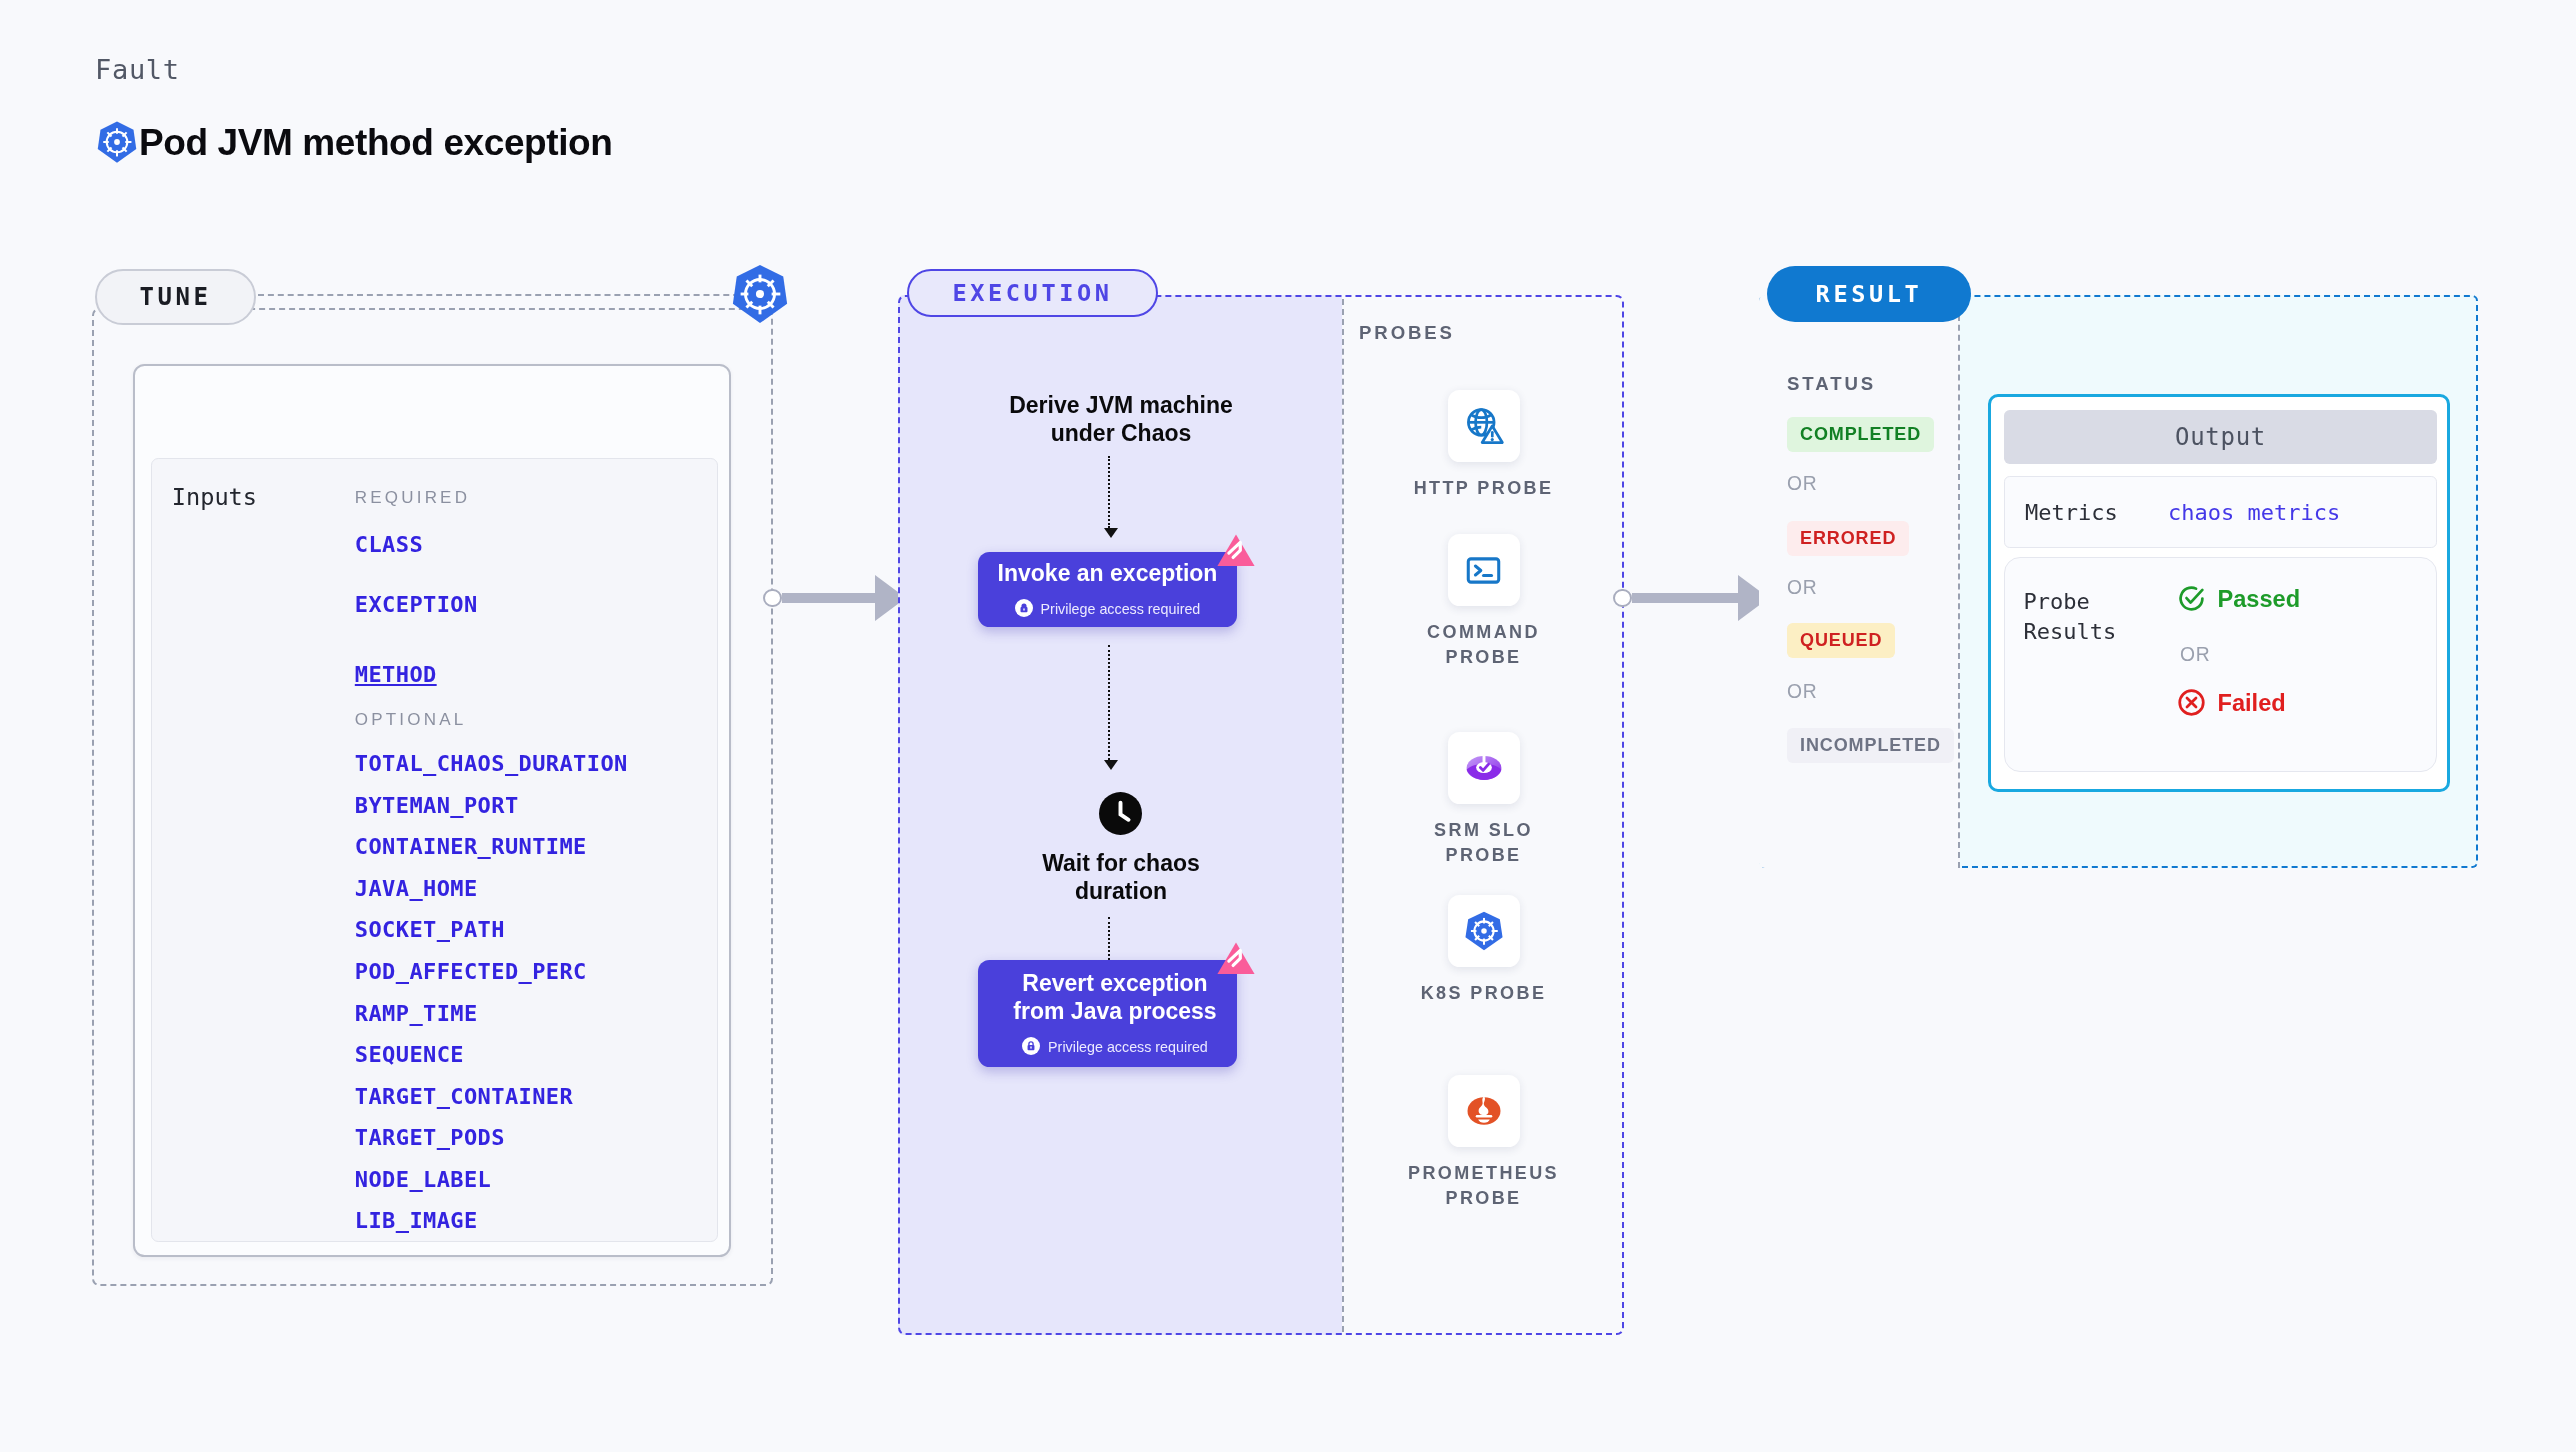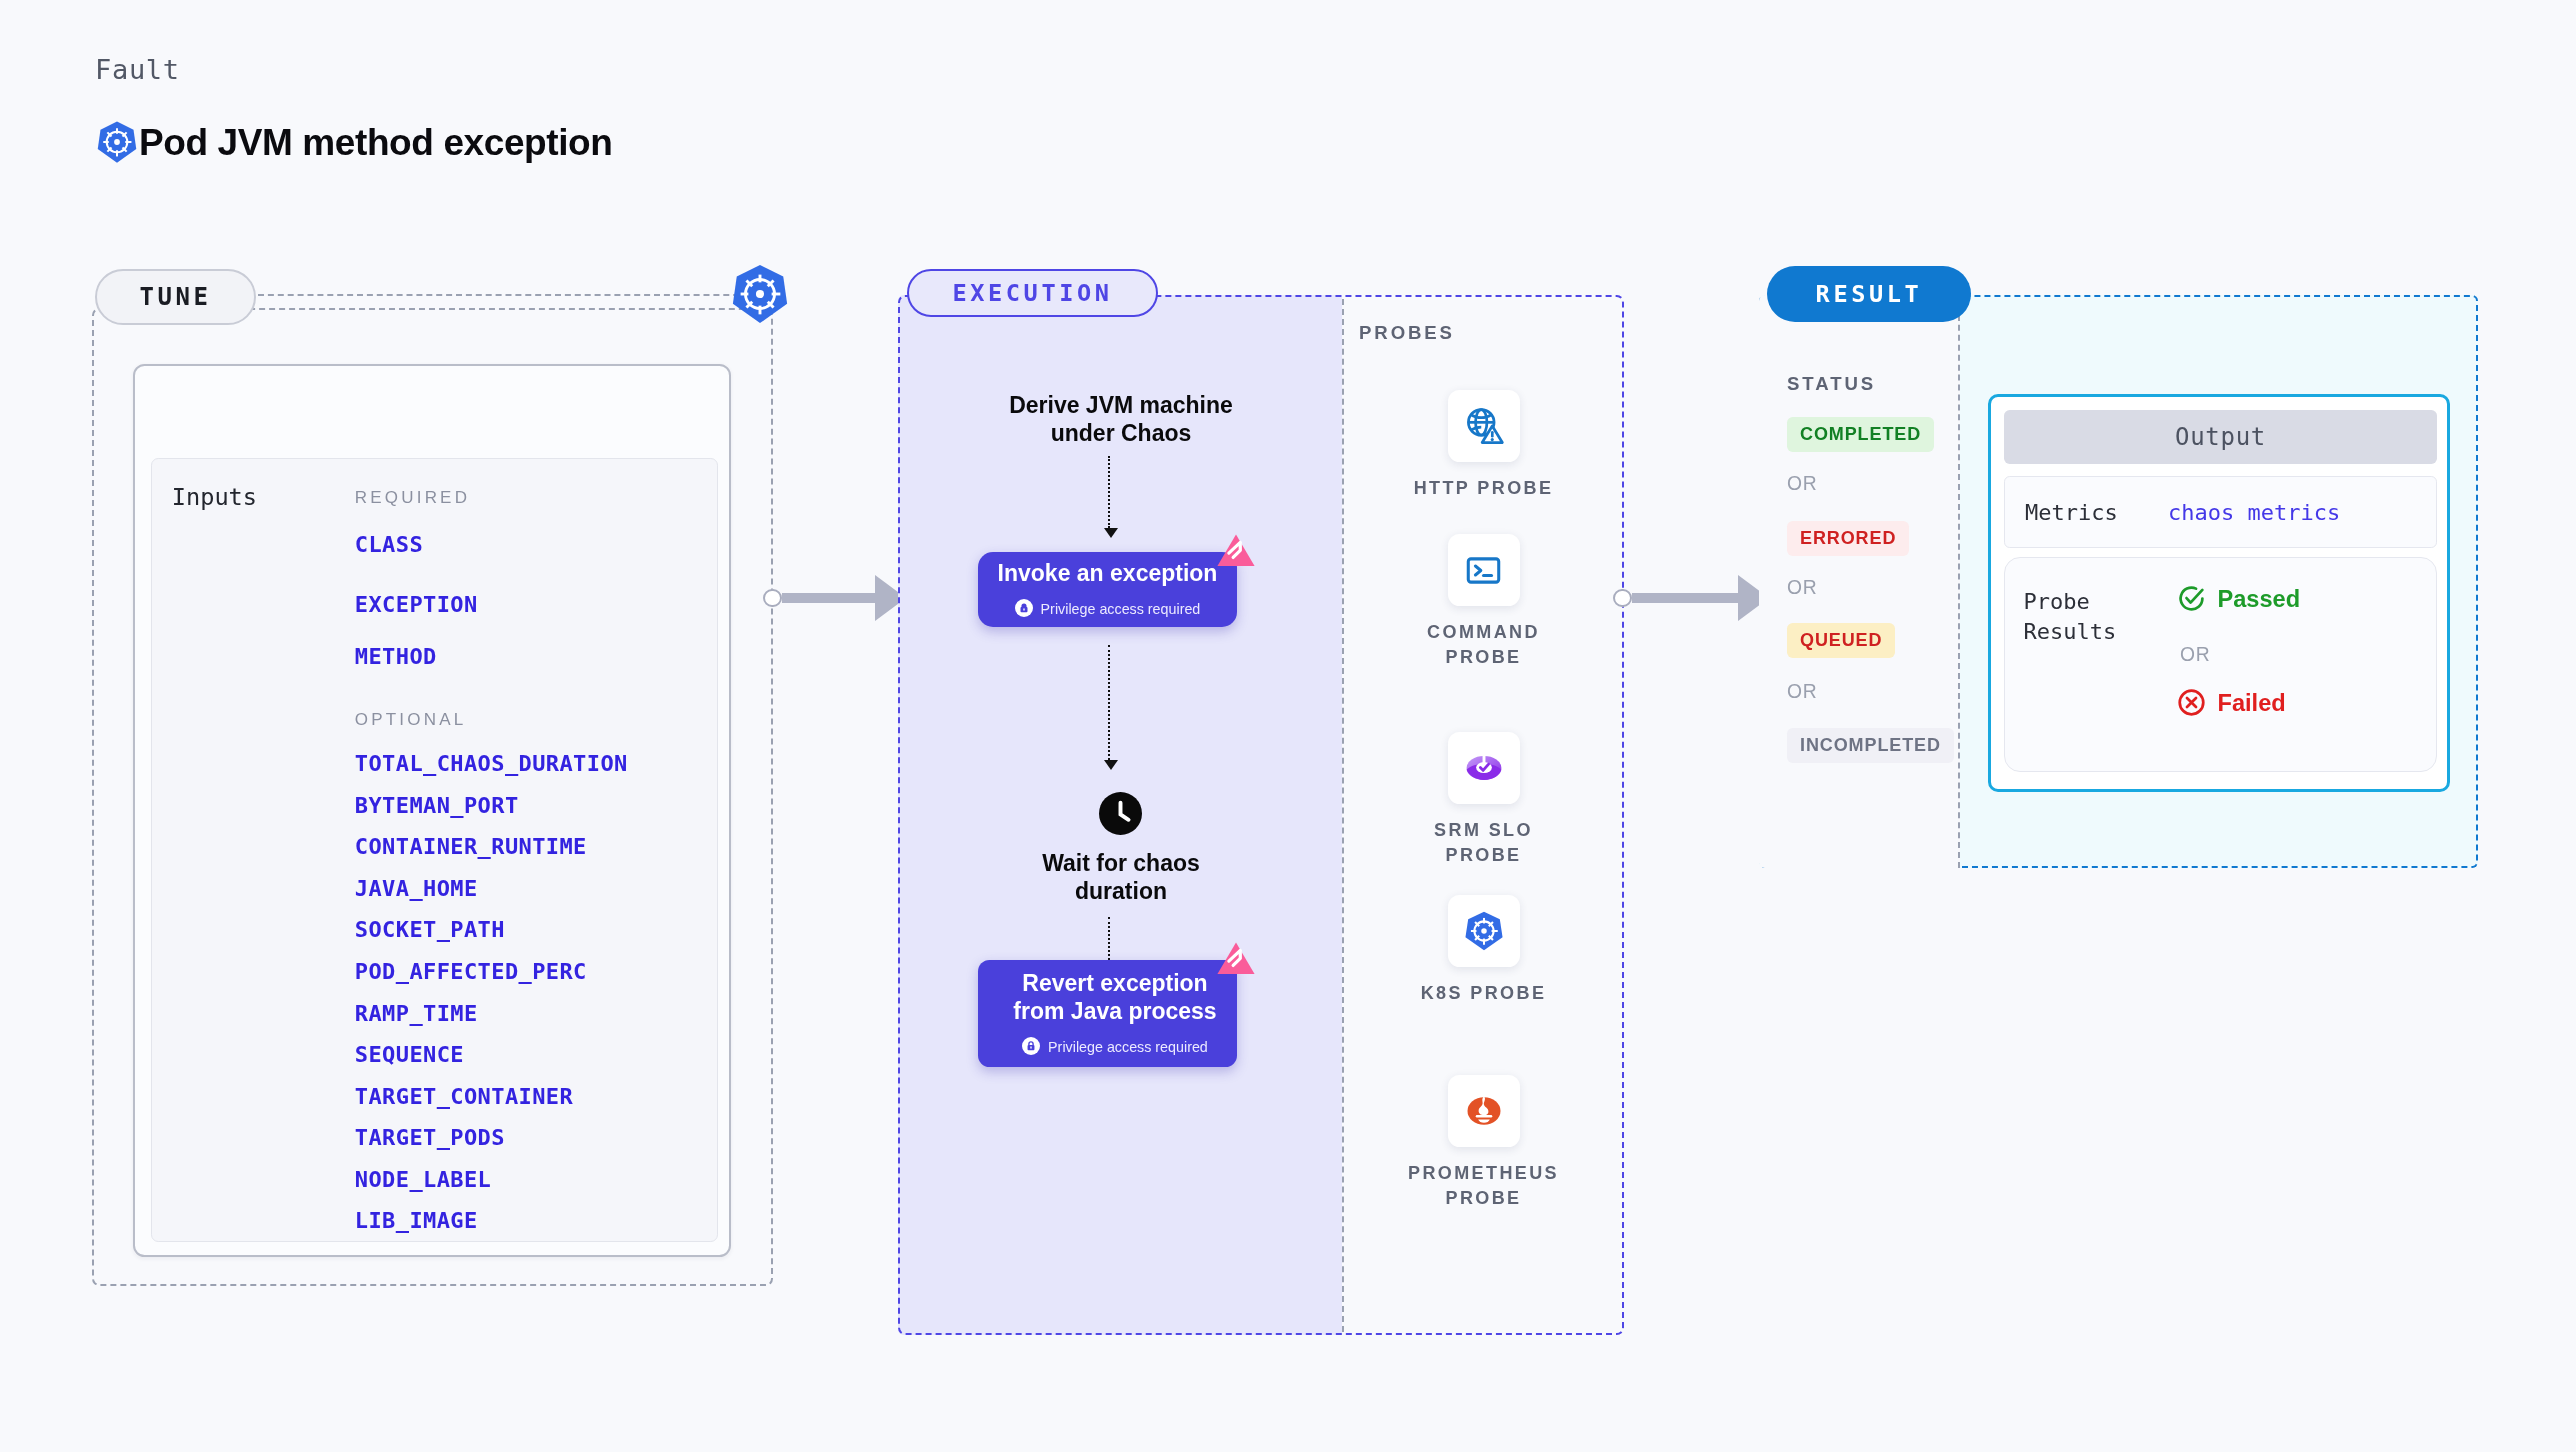--- a/index.html
+++ b/index.html
@@ -208,21 +208,21 @@
   </svg>
 </div>
 
 <div id="user-inputs-card">
   <div id="tunable-body">
     <div id="tunable-word">Inputs</div>
 
     <div class="group-head" style="top:29px;">REQUIRED</div>
     <div class="param" style="top:73px;">CLASS</div>
     <div class="param" style="top:133px;">EXCEPTION</div>
-    <div class="param" style="top:185px;">METHOD</div>
+    <div class="param" style="top:203px;text-decoration:underline;">METHOD</div>
 
     <div class="group-head" style="top:251px;">OPTIONAL</div>
     <div class="param" style="top:292px;">TOTAL_CHAOS_DURATION</div>
     <div class="param" style="top:334px;">BYTEMAN_PORT</div>
     <div class="param" style="top:375px;">CONTAINER_RUNTIME</div>
     <div class="param" style="top:417px;">JAVA_HOME</div>
     <div class="param" style="top:458px;">SOCKET_PATH</div>
     <div class="param" style="top:500px;">POD_AFFECTED_PERC</div>
     <div class="param" style="top:542px;">RAMP_TIME</div>
     <div class="param" style="top:583px;">SEQUENCE</div>
@@ -243,21 +243,21 @@
 <div class="stage-box" id="exec-outer"></div>
 <div id="probes-divider"></div>
 <div class="pill" id="exec-pill">EXECUTION</div>
 
 <div class="flow-text" style="left:1003px;top:391px;width:236px;">
   <span style="white-space:pre-line;">Derive JVM machine
 under Chaos</span>
 </div>
 <div class="flow-arrow" style="left:1108px;top:456px;height:72px;"></div>
 
-<div class="purple-card" style="left:978px;top:552px;width:259px;height:75px;border-radius:15px;">
+<div class="purple-card" style="left:978px;top:552px;width:259px;height:75px;">
   <div class="pc-title">Invoke an exception</div>
   <div class="priv-row">
     <span>
       <svg width="18" height="18" viewBox="0 0 24 24">
           <circle cx="12" cy="12" r="12" fill="#fff"></circle>
           <path d="M8.6 11V9.4a3.4 3.4 0 016.8 0V11h.7v6H7.9v-6z" fill="#4a40db"></path>
           <rect x="7.4" y="10.6" width="9.2" height="7" rx="1.3" fill="#4a40db"></rect>
           <rect x="11.1" y="12.4" width="1.8" height="3.3" rx=".9" fill="#fff"></rect>
         </svg>
     </span>

